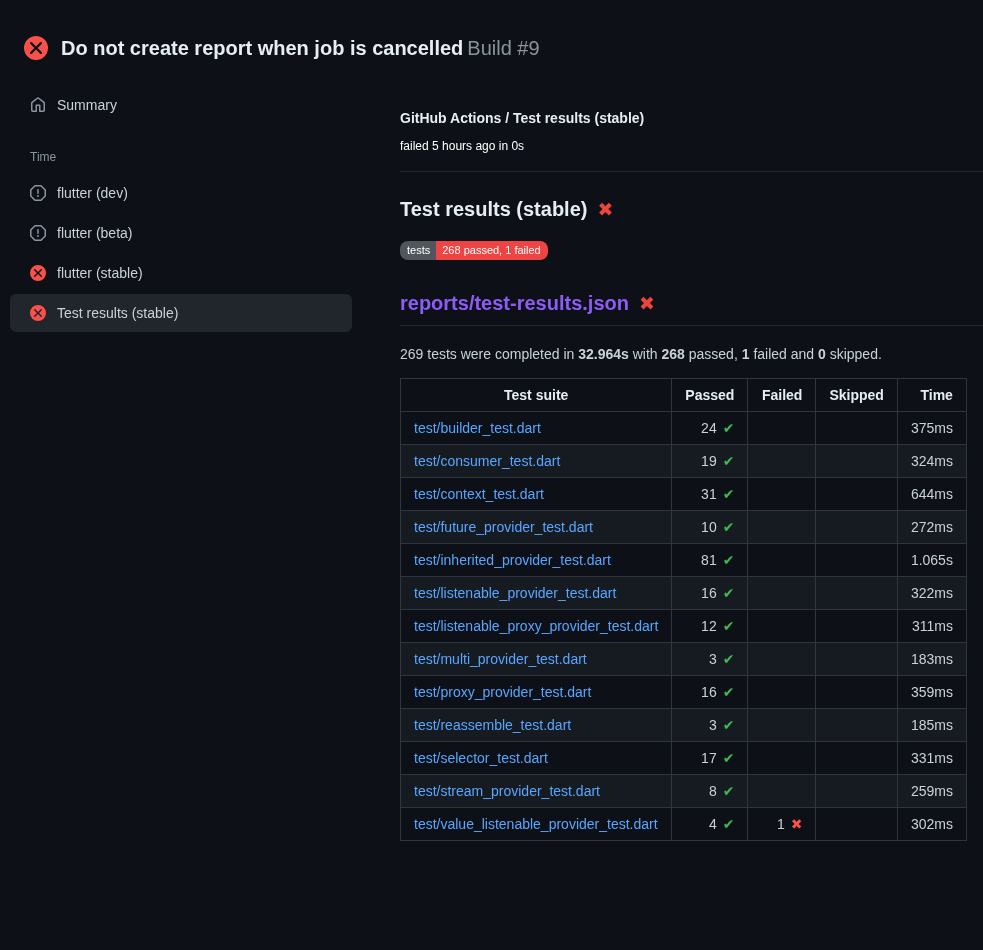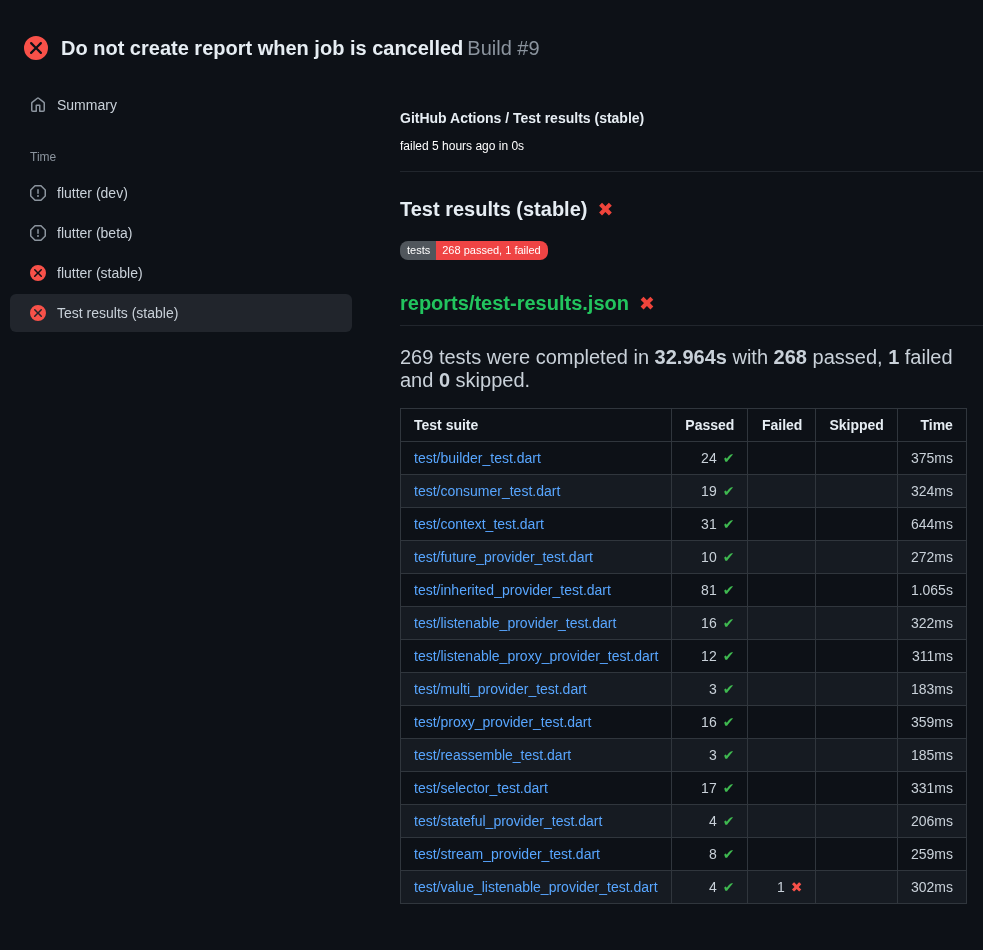--- a/index.html
+++ b/index.html
@@ -38,29 +38,29 @@
                  display:flex; align-items:center; gap:10px; }
   .x-emoji { color:#ef443b; font-size:19px; font-weight:700; line-height:1; }
 
   .badge { display:inline-flex; margin-top:20px; border-radius:8px; overflow:hidden;
            font-size:11px; color:#ffffff; line-height:1; }
   .badge-label { background:#50565c; padding:4px 6px 4px 7px; }
   .badge-value { background:#ef4444; padding:4px 7px 4px 6px; }
 
   .report-title { margin-top:32px; padding-bottom:10px; border-bottom:1px solid #21262d;
                   font-size:20px; font-weight:600; display:flex; align-items:center; gap:10px; }
-  .report-title a { color:#22c55e; text-decoration:none; }
-
-  .summary-line { margin-top:20px; font-size:20px; color:#c9d1d9; }
+  .report-title a { color:#8b5cf6; text-decoration:none; }
+
+  .summary-line { margin-top:20px; font-size:14px; color:#c9d1d9; }
   .summary-line b { font-weight:700; color:#c9d1d9; }
 
   
   table { border-collapse:collapse; table-layout:fixed; margin-top:16px; font-size:14px; }
   th, td { border:1px solid #30363d; padding:8px 13px; overflow:hidden; white-space:nowrap; }
-  th { font-weight:600; color:#e6edf3; text-align:left; }
+  th { font-weight:600; color:#e6edf3; text-align:center; }
   th.num, td.num { text-align:right; }
   tbody tr:nth-child(even) { background:#161b22; }
   .suite-link { color:#58a6ff; text-decoration:none; }
   .stat-num { color:#c9d1d9; }
   .check-icon { color:#3fb950; margin-left:6px; font-size:14px; }
   .cross-icon { color:#f85149; margin-left:6px; font-size:14px; }
 </style>
 </head>
 <body>
 
@@ -236,27 +236,20 @@
         <td class="num">185ms</td>
       </tr>
           <tr>
         <td><a href="#" class="suite-link">test/selector_test.dart</a></td>
         <td class="num"><span class="stat-num">17</span><span class="check-icon">✔</span></td>
         <td class="num"></td>
         <td class="num"></td>
         <td class="num">331ms</td>
       </tr>
           <tr>
-        <td><a href="#" class="suite-link">test/stateful_provider_test.dart</a></td>
-        <td class="num"><span class="stat-num">4</span><span class="check-icon">✔</span></td>
-        <td class="num"></td>
-        <td class="num"></td>
-        <td class="num">206ms</td>
-      </tr>
-          <tr>
         <td><a href="#" class="suite-link">test/stream_provider_test.dart</a></td>
         <td class="num"><span class="stat-num">8</span><span class="check-icon">✔</span></td>
         <td class="num"></td>
         <td class="num"></td>
         <td class="num">259ms</td>
       </tr>
           <tr>
         <td><a href="#" class="suite-link">test/value_listenable_provider_test.dart</a></td>
         <td class="num"><span class="stat-num">4</span><span class="check-icon">✔</span></td>
         <td class="num"><span class="stat-num">1</span><span class="cross-icon">✖</span></td>

